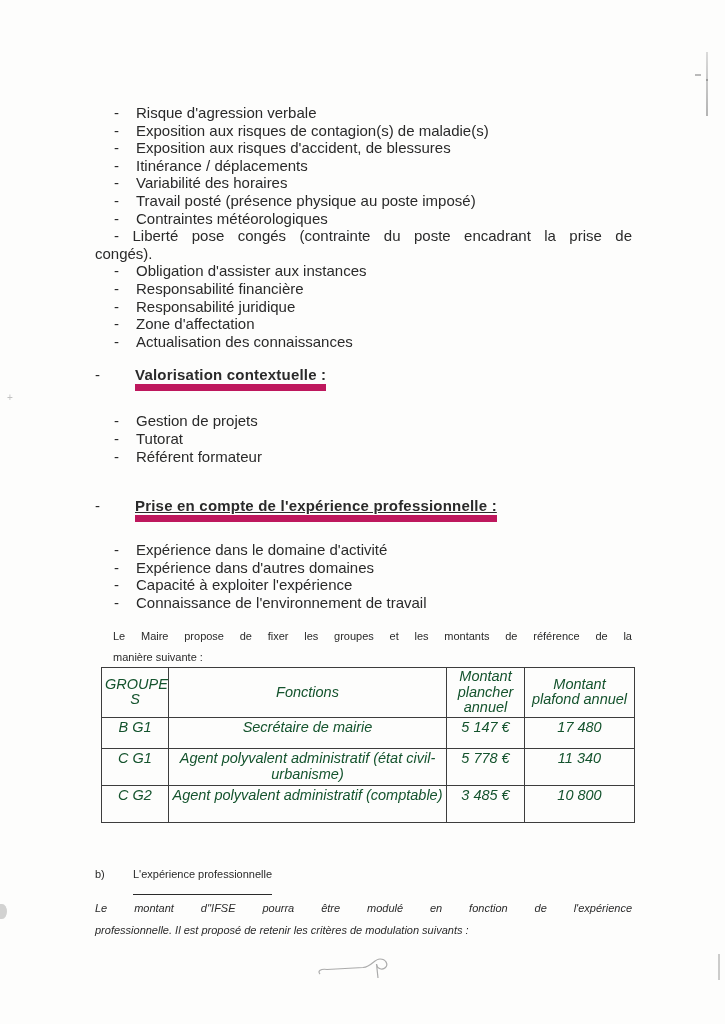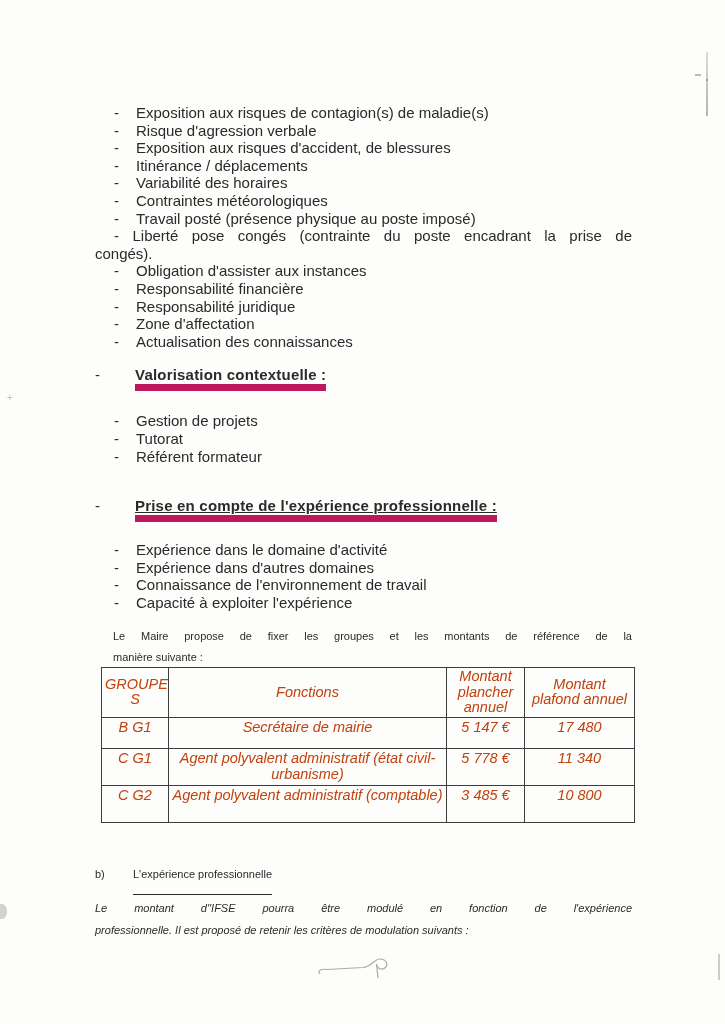--- a/index.html
+++ b/index.html
@@ -18,21 +18,21 @@
   .dash{display:inline-block;width:22px;}
   .jline{text-align:justify;text-align-last:justify;white-space:nowrap;}
   .cont-line{padding-left:0;}
   
   .heading-row{font-size:15px;}
   .h-dash{display:inline-block;width:40px;}
   .h-title{font-weight:bold;border-bottom:7px solid #be185d;padding-bottom:1px;letter-spacing:.2px;}
   
   .para{font-size:11px;}
   
-  table.ref{border-collapse:collapse;table-layout:fixed;width:533px;font-style:italic;font-size:14.5px;color:#c2410c;}
+  table.ref{border-collapse:collapse;table-layout:fixed;width:533px;font-style:italic;font-size:14.5px;color:#14532d;}
   table.ref td, table.ref th{border:1.4px solid #3d3d3d;text-align:center;padding:1px 3px;font-weight:normal;overflow:hidden;}
   table.ref th{vertical-align:middle;line-height:15.5px;}
   table.ref td{vertical-align:top;line-height:16.5px;}
   .pre{white-space:pre-line;}
   
   .sub-label{display:inline-block;width:38px;}
   .sub-title{border-bottom:1.5px solid #2a2a2a;padding-bottom:14px;}
   
   .art{position:absolute;pointer-events:none;}
   .vline{left:706px;top:52px;width:2px;height:64px;background:linear-gradient(#cfcfcf,#9b9b9b);opacity:.75;}
@@ -41,27 +41,27 @@
   .edge-smudge{left:718px;top:954px;width:2px;height:26px;background:#b7b7b7;opacity:.7;}
   .left-blob{left:0;top:904px;width:7px;height:15px;background:#9d9d9d;opacity:.45;border-radius:0 70% 70% 0 / 0 50% 50% 0;}
   .tiny-plus{left:7px;top:392px;font-size:10px;color:#c2c2c2;}
 </style>
 </head>
 <body>
 
 <div class="page">
 
   <div class="abs list" style="left:95px;top:104px;width:537px;">
+    <div class="li"><span class="dash">-</span><span>Risque d'agression verbale</span></div>
     <div class="li"><span class="dash">-</span><span>Exposition aux risques de contagion(s) de maladie(s)</span></div>
-    <div class="li"><span class="dash">-</span><span>Risque d'agression verbale</span></div>
     <div class="li"><span class="dash">-</span><span>Exposition aux risques d'accident, de blessures</span></div>
     <div class="li"><span class="dash">-</span><span>Itinérance / déplacements</span></div>
     <div class="li"><span class="dash">-</span><span>Variabilité des horaires</span></div>
+    <div class="li"><span class="dash">-</span><span>Travail posté (présence physique au poste imposé)</span></div>
     <div class="li"><span class="dash">-</span><span>Contraintes météorologiques</span></div>
-    <div class="li"><span class="dash">-</span><span>Travail posté (présence physique au poste imposé)</span></div>
     <div class="li jline"><span>-</span> <span>Liberté pose congés (contrainte du poste encadrant la prise de</span></div>
     <div class="cont-line">congés).</div>
     <div class="li"><span class="dash">-</span><span>Obligation d'assister aux instances</span></div>
     <div class="li"><span class="dash">-</span><span>Responsabilité financière</span></div>
     <div class="li"><span class="dash">-</span><span>Responsabilité juridique</span></div>
     <div class="li"><span class="dash">-</span><span>Zone d'affectation</span></div>
     <div class="li"><span class="dash">-</span><span>Actualisation des connaissances</span></div>
   </div>
 
   <div class="abs heading-row" style="left:95px;top:366px;">
@@ -74,22 +74,22 @@
     <div class="li"><span class="dash">-</span><span>Référent formateur</span></div>
   </div>
 
   <div class="abs heading-row" style="left:95px;top:497px;text-decoration:underline;">
     <span class="h-dash">-</span><span class="h-title">Prise en compte de l'expérience professionnelle :</span>
   </div>
 
   <div class="abs list" style="left:95px;top:541px;width:537px;line-height:17.7px;">
     <div class="li"><span class="dash">-</span><span>Expérience dans le domaine d'activité</span></div>
     <div class="li"><span class="dash">-</span><span>Expérience dans d'autres domaines</span></div>
+    <div class="li"><span class="dash">-</span><span>Capacité à exploiter l'expérience</span></div>
     <div class="li"><span class="dash">-</span><span>Connaissance de l'environnement de travail</span></div>
-    <div class="li"><span class="dash">-</span><span>Capacité à exploiter l'expérience</span></div>
   </div>
 
   <div class="abs para" style="left:113px;top:626px;width:519px;line-height:20.5px;">
     <div class="jline">Le Maire propose de fixer les groupes et les montants de référence de la</div>
     <div>manière suivante :</div>
   </div>
 
   <table class="ref abs" style="left:101px;top:667px;">
     <colgroup>
         <col style="width:67px">

